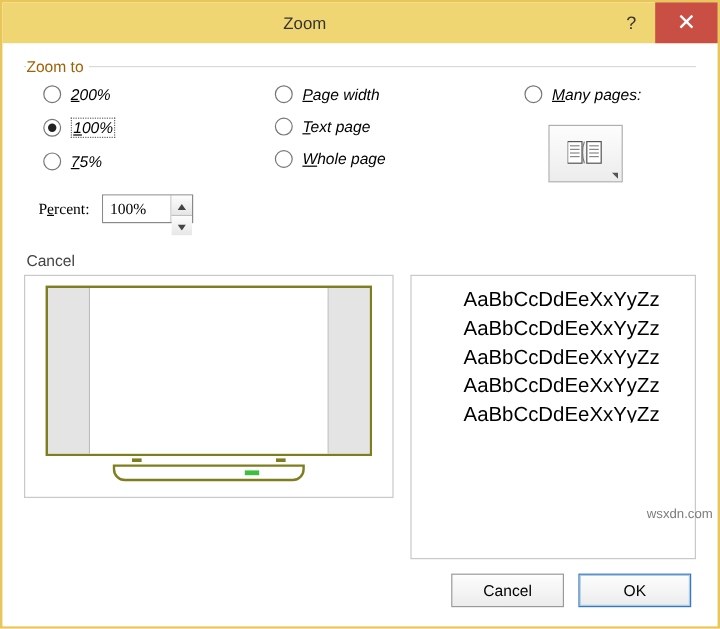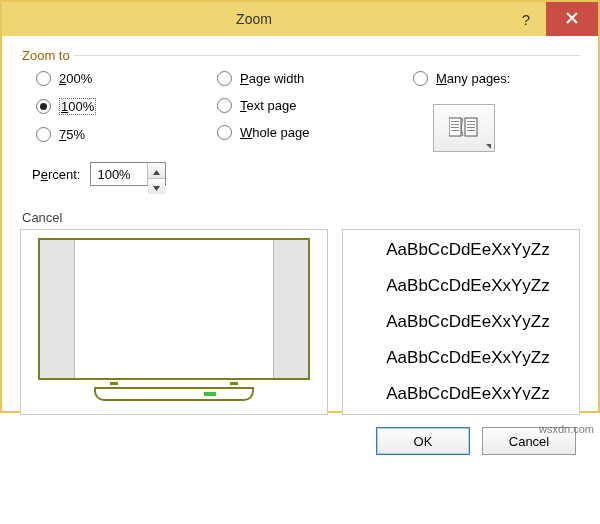--- a/index.html
+++ b/index.html
@@ -7,21 +7,21 @@
     margin: 0;
     font-family: "Segoe UI", Tahoma, sans-serif;
     font-size: 13px;
     background: #fff;
     width: 600px;
     height: 524px;
     overflow: hidden;
   }
   .window {
     width: 600px;
-    height: 413px;
+    height: 524px;
     border: 2px solid #e8c659;
     background: #fff;
     display: flex;
     flex-direction: column;
   }
   .titlebar {
     height: 34px;
     background: #f0d673;
     display: flex;
     align-items: center;
@@ -68,21 +68,22 @@
     margin: 0;
     padding: 8px 6px 14px 6px;
   }
   fieldset legend {
     color: #a16207;
     padding: 0 4px 0 0;
     margin-left: -4px;
   }
   .zoom-cols {
     display: flex;
-    gap: 6px;
+    gap: 18px;
+    font-style: italic;
   }
   .col { display: flex; flex-direction: column; gap: 12px; }
   .col.left   { width: 185px; padding-left: 10px; }
   .col.mid    { width: 190px; }
   .col.right  { flex: 1; }
   .radio {
     display: flex;
     align-items: center;
     gap: 8px;
     cursor: pointer;
@@ -127,20 +128,21 @@
     width: 0; height: 0;
     border-left: 5px solid transparent;
     border-top: 5px solid #555;
   }
   .percent-row {
     display: flex;
     align-items: center;
     gap: 10px;
     margin-top: 10px;
     padding-left: 6px;
+    font-family: Liberation Serif, serif;
   }
   .spinner {
     display: flex;
     border: 1px solid #8a8a8a;
     height: 24px;
     background: #fff;
   }
   .spinner input {
     border: none;
     width: 56px;
@@ -215,21 +217,21 @@
     width: 12px; height: 4px; background: #3fbf3f;
   }
   .sample-box {
     flex: 1;
     border: 1px solid #c8c8c8;
     background: #fff;
     padding: 10px 8px 0 22px;
     overflow: hidden;
     display: flex;
     flex-direction: column;
-    gap: 16px;
+    gap: 4px;
     font-size: 17px;
   }
   .sample-box .line { white-space: nowrap; text-align: center; }
   .sample-box .line.cut { overflow: hidden; height: 16px; }
 
   .button-row {
     display: flex;
     justify-content: flex-end;
     gap: 12px;
     padding: 12px 4px 8px 0;
@@ -366,20 +368,20 @@
       <div class="sample-box">
         <div class="line">AaBbCcDdEeXxYyZz</div>
         <div class="line">AaBbCcDdEeXxYyZz</div>
         <div class="line">AaBbCcDdEeXxYyZz</div>
         <div class="line">AaBbCcDdEeXxYyZz</div>
         <div class="line cut">AaBbCcDdEeXxYyZz</div>
       </div>
     </div>
 
     <div class="button-row">
+      <button class="dlg-btn">Cancel</button>
       <button class="dlg-btn primary">OK</button>
-      <button class="dlg-btn">Cancel</button>
     </div>
 
   </div>
 </div>
 
 <div class="watermark">wsxdn.com</div>
 
 </body></html>

